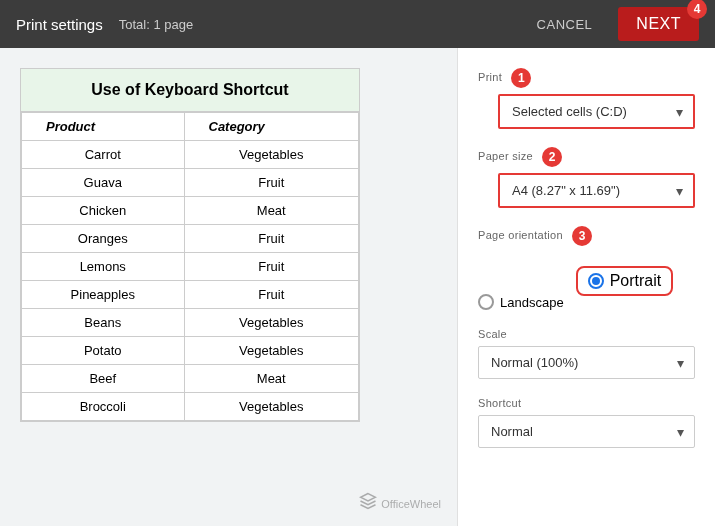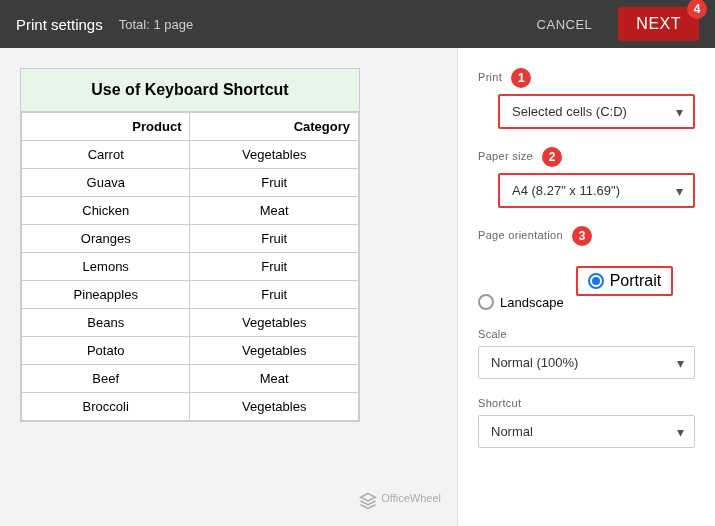--- a/index.html
+++ b/index.html
@@ -74,38 +74,39 @@
       border-bottom: 1px solid #ccc;
     }
     .sheet-table {
       width: 100%;
       border-collapse: collapse;
       font-size: 13px;
     }
     .sheet-table th {
       font-weight: bold;
       border: 1px solid #ccc;
-      padding: 6px 8px;
-      text-align: right;
+      padding: 6px 24px;
+      text-align: left;
       background: #fff;
+      font-style: italic;
     }
     .sheet-table td {
       border: 1px solid #ccc;
       padding: 6px 12px;
       text-align: center;
     }
 
     
     .watermark {
       position: absolute;
       bottom: 16px;
       right: 16px;
       opacity: 0.5;
       display: flex;
-      align-items: flex-start;
+      align-items: flex-end;
       gap: 4px;
       font-size: 11px;
       color: #666;
     }
 
     
     .right-panel {
       width: 258px;
       background: #fff;
       border-left: 1px solid #e0e0e0;
@@ -182,21 +183,21 @@
       border-color: #1a73e8;
     }
     .radio-inner {
       width: 8px;
       height: 8px;
       border-radius: 50%;
       background: #1a73e8;
     }
     .portrait-box {
       border: 2px solid #e53935;
-      border-radius: 2px;
+      border-radius: 8px;
       padding: 4px 10px;
       display: flex;
       align-items: center;
       gap: 6px;
     }
 
     
     .badge {
       display: inline-flex;
       align-items: center;

